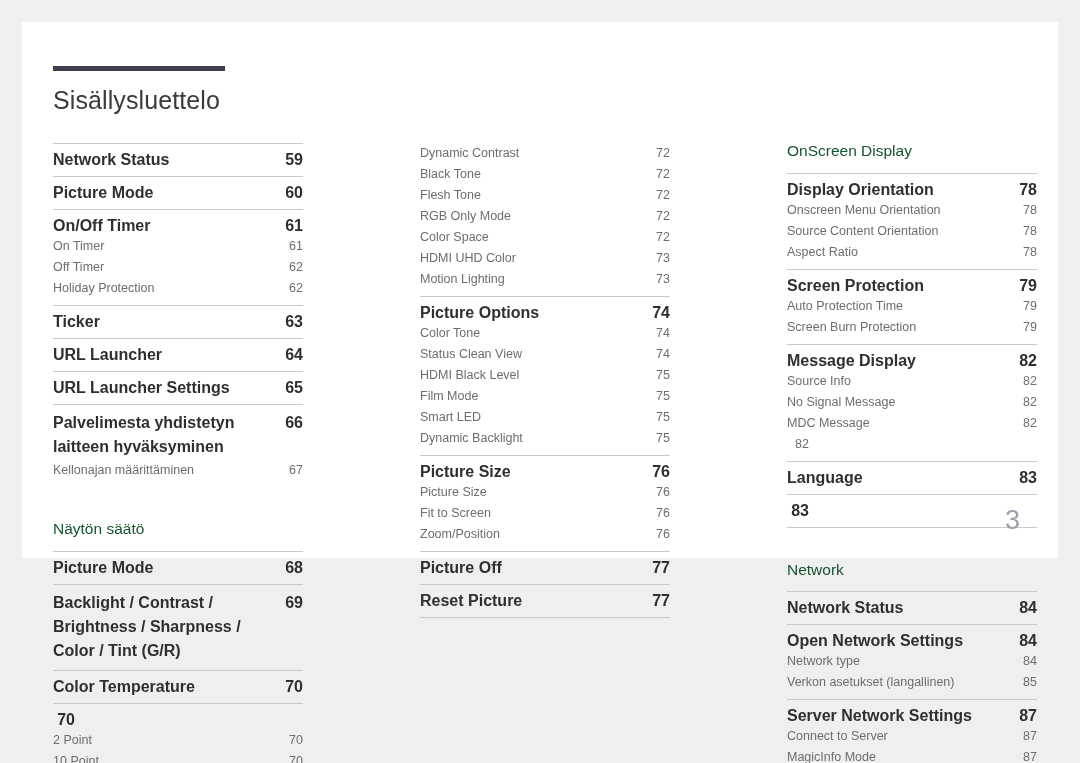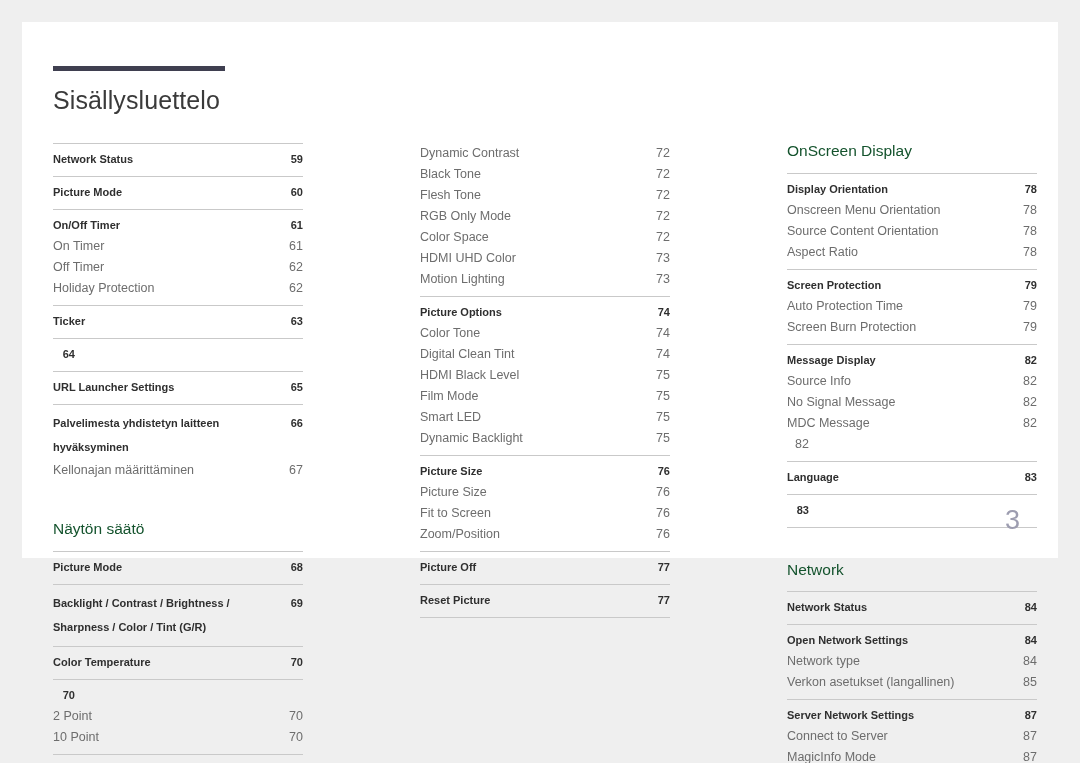--- a/index.html
+++ b/index.html
@@ -94,21 +94,21 @@
   .row .pg {
     flex: 0 0 auto;
     width: 22px;
     text-align: right;
     font-variant-numeric: lining-nums;
   }
 
   .row.main .label,
   .row.main .pg {
     color: #2f2f2f;
-    font-size: 11px;
+    font-size: 16px;
     font-weight: 600;
   }
   .row.sub .label,
   .row.sub .pg {
     color: #6d6d6d;
     font-size: 12.5px;
     font-weight: 400;
   }
   .row.main.wrap .label {
     line-height: 24px;
@@ -168,20 +168,21 @@
           </div>
         </div>
         <div class="group">
           <div class="row main">
             <span class="label">Ticker</span>
             <span class="pg">63</span>
           </div>
         </div>
         <div class="group">
           <div class="row main">
+            <span class="label">URL Launcher</span>
             <span class="pg">64</span>
           </div>
         </div>
         <div class="group">
           <div class="row main">
             <span class="label">URL Launcher Settings</span>
             <span class="pg">65</span>
           </div>
         </div>
         <div class="group">
@@ -268,21 +269,21 @@
         <div class="group">
           <div class="row main">
             <span class="label">Picture Options</span>
             <span class="pg">74</span>
           </div>
           <div class="row sub">
             <span class="label">Color Tone</span>
             <span class="pg">74</span>
           </div>
           <div class="row sub">
-            <span class="label">Digital Clean Tint</span>
+            <span class="label">Status Clean View</span>
             <span class="pg">74</span>
           </div>
           <div class="row sub">
             <span class="label">HDMI Black Level</span>
             <span class="pg">75</span>
           </div>
           <div class="row sub">
             <span class="label">Film Mode</span>
             <span class="pg">75</span>
           </div>

